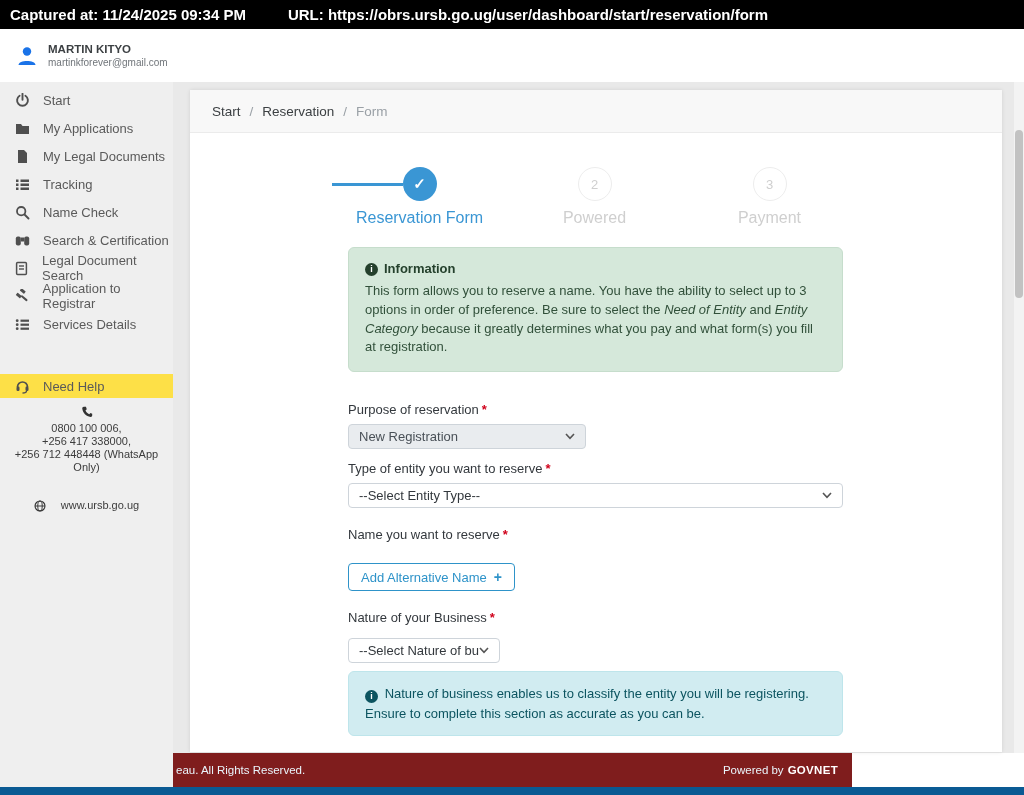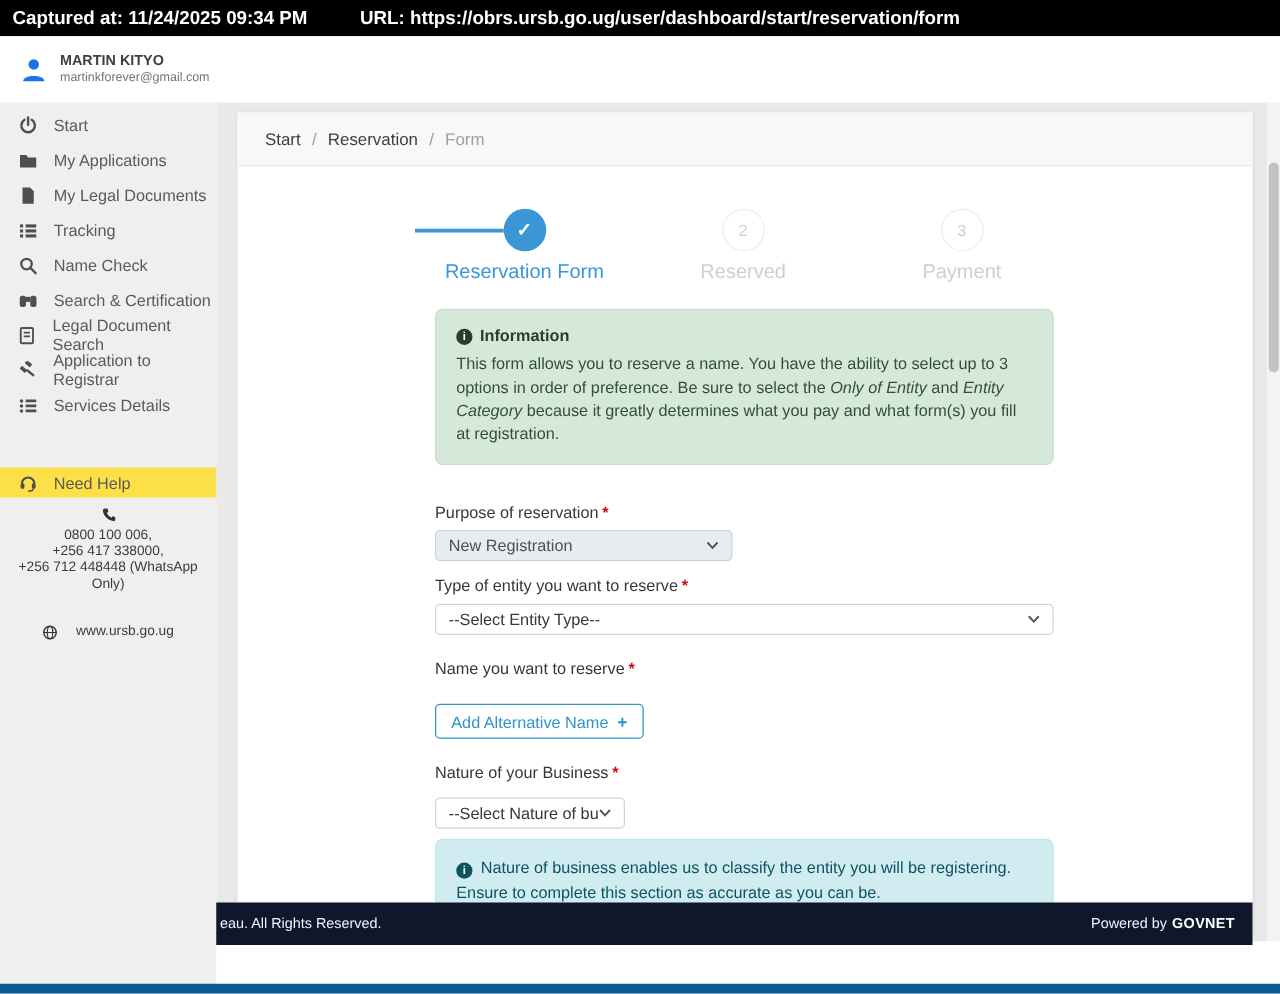--- a/index.html
+++ b/index.html
@@ -91,21 +91,21 @@
     border:1px solid #2e93c9; color:#2e93c9; font-size:13px; border-radius:4px; padding:5px 12px;
     cursor:pointer; font-family:"Liberation Sans", sans-serif; }
   .btn-outline .plus { font-weight:bold; font-size:14px; }
   .label-tight { margin-top:19px; }
 
   
   .scrollbar { position:absolute; right:0; top:82px; width:10px; height:671px; background:#f3f3f3; }
   .scroll-thumb { position:absolute; left:1px; top:48px; width:8px; height:168px; background:#c2c2c2; border-radius:4px; }
 
   
-  .footer { position:absolute; left:0; top:722px; width:1002px; height:34px; background:#0f172a;
+  .footer { position:absolute; left:0; top:753px; width:852px; height:34px; background:#7f1d1d;
     display:flex; align-items:center; justify-content:space-between; color:#eaf5fc; font-size:11.5px;
     padding:0 14px 0 176px; z-index:2; }
   .powered { display:flex; gap:4px; align-items:center; }
   .powered .brand { font-weight:bold; letter-spacing:.3px; color:#fff; }
   .bottom-strip { position:absolute; left:0; top:787px; width:1024px; height:8px; background:#0a5a93; z-index:6; }
 
   svg { display:block; }
 </style>
 </head>
 <body>
@@ -274,36 +274,36 @@
     </div>
 
     <div class="stepper">
       <div class="step active">
         <span class="step-line-in"></span>
         <span class="step-circle">✓</span>
         <span class="step-label">Reservation Form</span>
       </div>
       <div class="step upcoming">
         <span class="step-circle">2</span>
-        <span class="step-label">Reserved</span>
+        <span class="step-label">Powered</span>
       </div>
       <div class="step upcoming">
         <span class="step-circle">3</span>
         <span class="step-label">Payment</span>
       </div>
     </div>
 
     <div class="content-col">
       
       <div class="alert-green">
         <div class="alert-title">
           <span class="i-circle i-green">i</span>
           <span>Information</span>
         </div>
-        <div><span>This form allows you to reserve a name. You have the ability to select up to 3 options in order of preference. Be sure to select the </span><span class="em">Only of Entity</span><span> and </span><span class="em">Entity Category</span><span> because it greatly determines what you pay and what form(s) you fill at registration.</span></div>
+        <div><span>This form allows you to reserve a name. You have the ability to select up to 3 options in order of preference. Be sure to select the </span><span class="em">Need of Entity</span><span> and </span><span class="em">Entity Category</span><span> because it greatly determines what you pay and what form(s) you fill at registration.</span></div>
       </div>
 
       
       <div class="f-label">
         <span>Purpose of reservation</span><span class="req">*</span>
       </div>
       <div class="select-box select-gray">
         <span class="sel-text">New Registration</span>
         <span>
           <svg width="10" height="7" viewBox="0 0 10 7">

